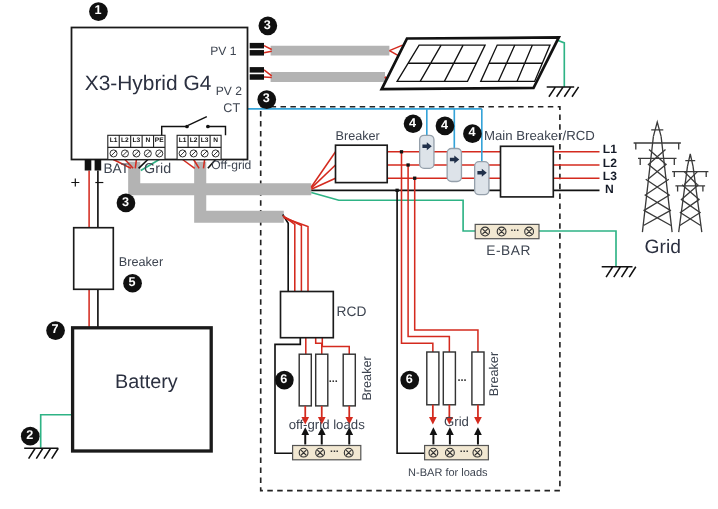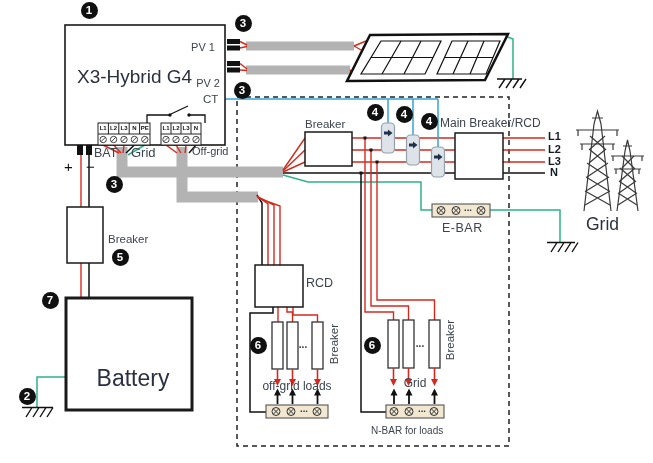--- a/index.html
+++ b/index.html
@@ -269,21 +269,21 @@
 <div class="lbl" style="left:440px;top:117px;font-size:12px;">Main Breaker/RCD</div>
 <div class="lbl bold" style="left:548px;top:131px;font-size:11px;">L1</div>
 <div class="lbl bold" style="left:548px;top:143.5px;font-size:11px;">L2</div>
 <div class="lbl bold" style="left:548px;top:155.5px;font-size:11px;">L3</div>
 <div class="lbl bold" style="left:550px;top:167px;font-size:11px;">N</div>
 
 <div class="lbl" style="left:442px;top:222px;font-size:12.5px;letter-spacing:0.5px;">E-BAR</div>
 <div class="lbl big" style="left:586px;top:215px;font-size:17.5px;">Grid</div>
 
 <div class="lbl" style="left:108px;top:233px;font-size:11.5px;">Breaker</div>
-<div class="lbl big ctr" style="left:66px;top:338px;width:134px;font-size:23px;margin-top:28px;">Battery</div>
+<div class="lbl big ctr" style="left:66px;top:338px;width:134px;font-size:18px;">Battery</div>
 
 <div class="lbl" style="left:306px;top:277px;font-size:12.5px;">RCD</div>
 <div class="lbl rot" style="left:310px;top:338px;width:48px;font-size:11.5px;text-align:center;">Breaker</div>
 <div class="lbl rot" style="left:426px;top:334px;width:48px;font-size:11.5px;text-align:center;">Breaker</div>
 
 <div class="lbl ctr" style="left:251px;top:380px;width:92px;font-size:12px;">off-grid loads</div>
 <div class="lbl ctr" style="left:390px;top:377px;width:50px;font-size:12px;">Grid</div>
 <div class="lbl" style="left:371px;top:426px;font-size:10px;">N-BAR for loads</div>
 
 <div class="dots" style="left:296px;top:339px;">...</div>

